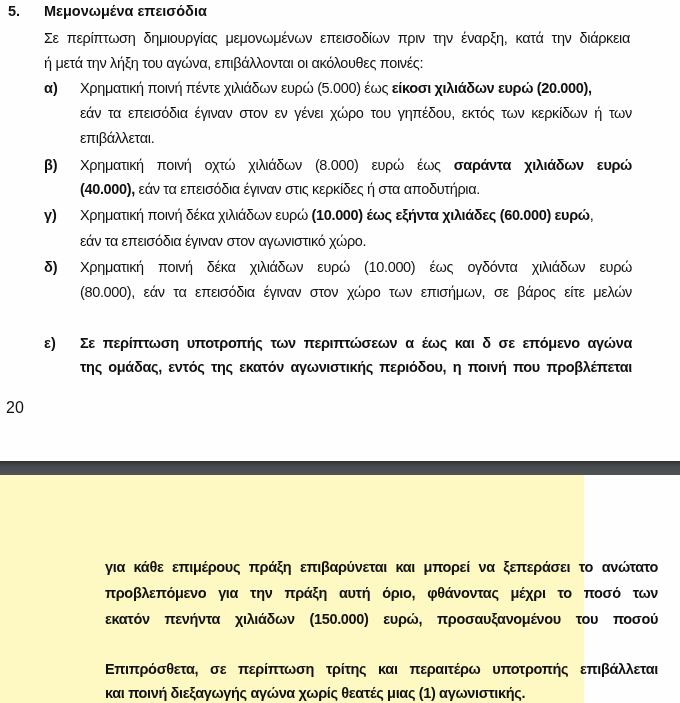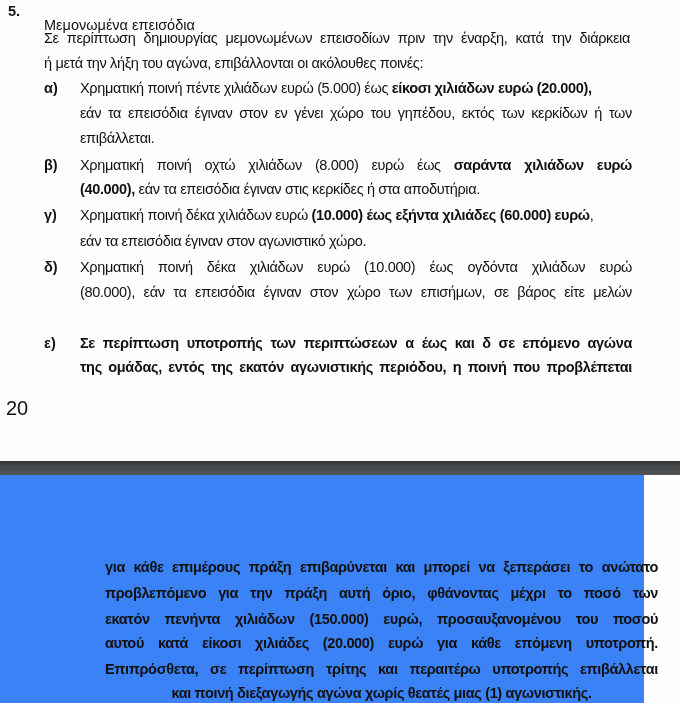--- a/index.html
+++ b/index.html
@@ -1,39 +1,39 @@
 <!DOCTYPE html>
 <html><head>
   <meta charset="utf-8">
   <style>
     html, body { margin: 0; padding: 0; }
     body {
       width: 680px; height: 703px; background: #fefefe; position: relative; overflow: hidden;
       font-family: "Liberation Sans", sans-serif; color: #111; font-size: 14.5px;
     }
     .page-top { position: absolute; left: 0; top: 0; width: 680px; height: 461px; background: #fefefe; }
-    .page-bottom { position: absolute; left: 0; top: 475px; width: 644px; height: 228px; background: #3b82f6; }
+    .page-bottom { position: absolute; left: 0; top: 475px; width: 584px; height: 228px; background: #fef9c3; }
     .divider {
       position: absolute; left: 0; top: 461px; width: 680px; height: 14px;
       background: linear-gradient(#2f3235 0%, #45494c 35%, #505457 100%);
     }
     .line {
       position: absolute; white-space: nowrap; line-height: 18px; height: 18px;
       transform-origin: left center;
     }
     .just { text-align: justify; text-align-last: justify; white-space: normal; overflow: hidden; }
     .b { font-weight: bold; }
     .sec-num { left: 8px; top: 2px; font-weight: bold; }
-    .sec-title { left: 44px; top: 16px; font-weight: normal; }
+    .sec-title { left: 44px; top: 2px; font-weight: bold; }
     .lbl { left: 44px; font-weight: bold; }
     .intro { left: 44px; width: 586px; }
     .itm { left: 80px; width: 552px; }
     .cond { letter-spacing: -0.35px; }
-    .page-num { left: 6px; top: 399px; font-size: 20px; }
-    .bl { left: 105px; width: 553px; font-weight: bold; text-align: center; }
+    .page-num { left: 6px; top: 399px; font-size: 16px; }
+    .bl { left: 105px; width: 553px; font-weight: bold; }
   </style>
 </head>
 <body>
 
 <div class="page-top">
   <div class="line sec-num">5.</div>
   <div class="line sec-title">Μεμονωμένα επεισόδια</div>
 
   <div class="line intro just cond" style="top: 29px; white-space: normal;">Σε περίπτωση δημιουργίας μεμονωμένων επεισοδίων πριν την έναρξη, κατά την διάρκεια</div>
   <div class="line intro cond" style="top: 54px; white-space: nowrap;">ή μετά την λήξη του αγώνα, επιβάλλονται οι ακόλουθες ποινές:</div>
@@ -61,16 +61,15 @@
 
   <div class="line page-num">20</div>
 </div>
 
 <div class="divider"></div>
 
 <div class="page-bottom">
   <div class="line bl just cond" style="top: 83px; white-space: normal;">για κάθε επιμέρους πράξη επιβαρύνεται και μπορεί να ξεπεράσει το ανώτατο</div>
   <div class="line bl just cond" style="top: 109px; white-space: normal;">προβλεπόμενο για την πράξη αυτή όριο, φθάνοντας μέχρι το ποσό των</div>
   <div class="line bl just cond" style="top: 135px; white-space: normal;">εκατόν πενήντα χιλιάδων (150.000) ευρώ, προσαυξανομένου του ποσού</div>
-  <div class="line bl just cond" style="top: 159px; white-space: normal;">αυτού κατά είκοσι χιλιάδες (20.000) ευρώ για κάθε επόμενη υποτροπή.</div>
   <div class="line bl just cond" style="top: 185px; white-space: normal;">Επιπρόσθετα, σε περίπτωση τρίτης και περαιτέρω υποτροπής επιβάλλεται</div>
   <div class="line bl cond" style="top: 209px; white-space: nowrap;">και ποινή διεξαγωγής αγώνα χωρίς θεατές μιας (1) αγωνιστικής.</div>
 </div>
 
 </body></html>

